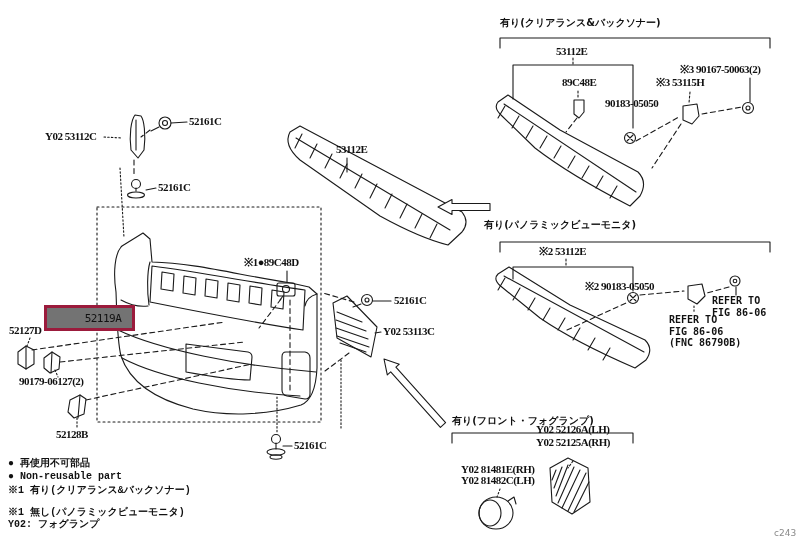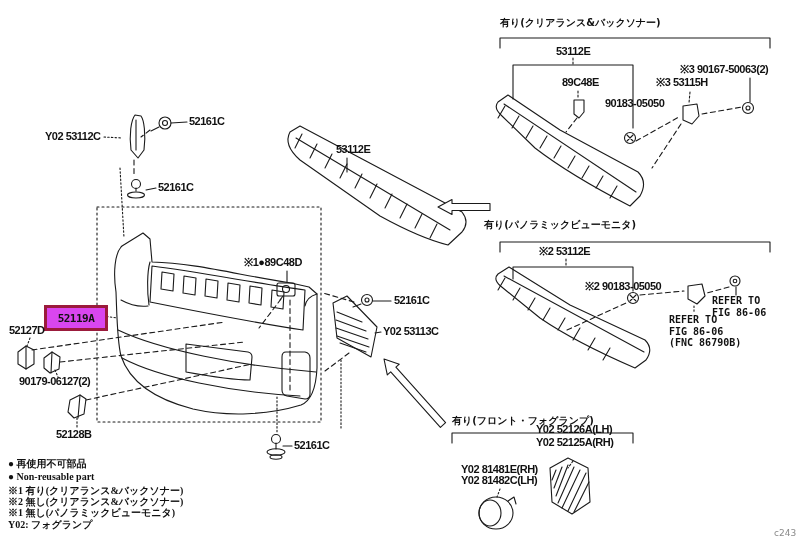--- a/index.html
+++ b/index.html
@@ -1,29 +1,29 @@
 <!DOCTYPE html>
 <html><head>
 <meta charset="utf-8">
 <style>
   html,body{margin:0;padding:0;background:#fff;}
   #canvas{position:relative;width:796px;height:549px;background:#ffffff;overflow:hidden;
           font-family:"DejaVu Sans",sans-serif;color:#111;}
   #art{position:absolute;left:0;top:0;}
-  .lbl{position:absolute;font-family:Liberation Sans, sans-serif;
+  .lbl{position:absolute;font-family:Liberation Serif, serif;
        font-weight:bold;font-size:11px;letter-spacing:-0.5px;white-space:nowrap;line-height:1;}
   .jp{position:absolute;font-family:"DejaVu Sans",sans-serif;font-weight:bold;
       font-size:10px;white-space:nowrap;line-height:1;text-align:right;}
   .refer{position:absolute;font-family:"DejaVu Sans Mono","DejaVu Sans",monospace;
          font-weight:bold;font-size:10px;line-height:1.15;white-space:pre-line;}
-  .hl-box{position:absolute;border:3px solid #9b1b3c;background:#d946ef;
+  .hl-box{position:absolute;border:3px solid #9b1b3c;background:#737373;
           display:flex;align-items:center;justify-content:center;
-          font-family:"DejaVu Sans Mono","DejaVu Sans",monospace;font-weight:bold;
-          font-size:11px;letter-spacing:-0.5px;}
-  .legend-line{position:absolute;font-family:Liberation Serif, serif;font-weight:bold;
+          font-family:"DejaVu Sans Mono","DejaVu Sans",monospace;font-weight:normal;
+          font-size:11px;letter-spacing:-0.5px;padding-left:27px;}
+  .legend-line{position:absolute;font-family:Liberation Mono, monospace;font-weight:bold;
                font-size:10px;white-space:nowrap;line-height:1;}
   .doc-id{position:absolute;font-family:"DejaVu Sans",sans-serif;font-size:9px;color:#8a8a8a;margin-left:37px;}
 </style>
 </head>
 <body>
 
 <div id="canvas">
 
   <svg id="art" width="796" height="549" viewBox="0 0 796 549" fill="none" stroke="#1a1a1a" stroke-width="1.1" stroke-linecap="round" stroke-linejoin="round">
 
@@ -287,19 +287,18 @@
 
   <div class="jp" style="left:452px;top:416px">有り(フロント・フォグランプ)</div>
   <div class="lbl" style="left:536px;top:437px">Y02 52125A(RH)</div>
   <div class="lbl" style="left:536px;top:424px">Y02 52126A(LH)</div>
   <div class="lbl" style="left:461px;top:464px">Y02 81481E(RH)</div>
   <div class="lbl" style="left:461px;top:475px">Y02 81482C(LH)</div>
 
   <div class="legend-line" style="left:8px;top:459px">● 再使用不可部品</div>
   <div class="legend-line" style="left:8px;top:472px">● Non-reusable part</div>
   <div class="legend-line" style="left:8px;top:486px">※1 有り(クリアランス&amp;バックソナー)</div>
-  <div class="legend-line" style="left:8px;top:497px">※2 無し(クリアランス&amp;バックソナー)</div>
   <div class="legend-line" style="left:8px;top:508px">※1 無し(パノラミックビューモニタ)</div>
   <div class="legend-line" style="left:8px;top:520px">Y02: フォグランプ</div>
 
   <div class="doc-id" style="left:737px;top:528px">c24338B</div>
 
 </div>
 
 </body></html>

